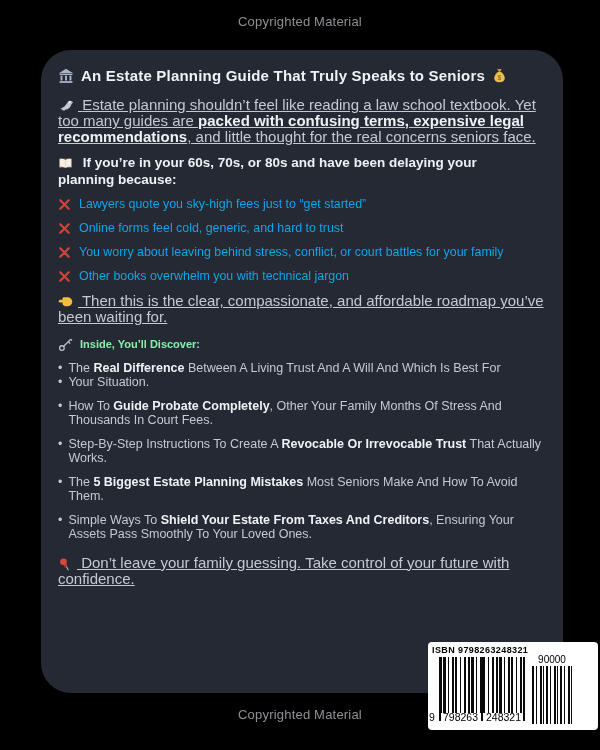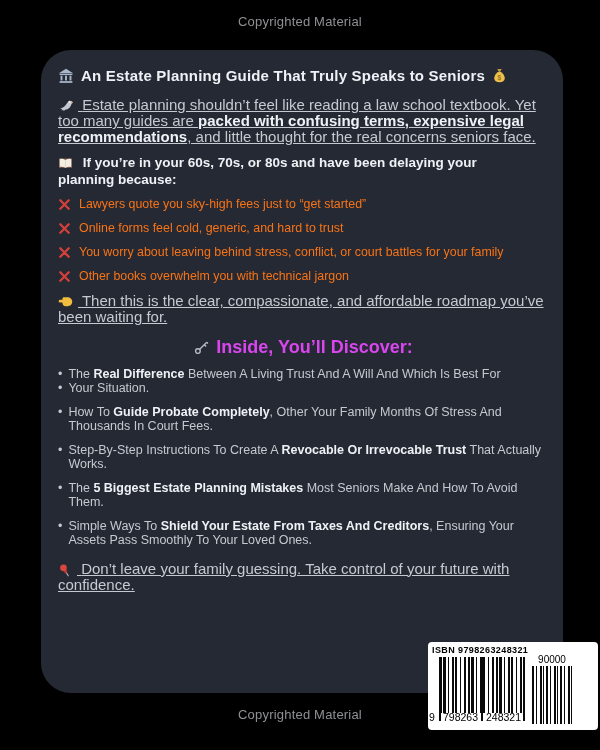--- a/index.html
+++ b/index.html
@@ -18,26 +18,26 @@
   h1.title{display:flex;align-items:center;gap:7px;margin:2px 0 13px;
            font-size:15px;font-weight:bold;color:#eef1f5;letter-spacing:.2px;}
   .body-p{margin:0 0 11px;font-size:15px;line-height:15.5px;color:#c5cad1;text-decoration:underline;}
   .body-p b{color:#eef1f5;}
   .body-p .icon{margin-right:5px;}
   h2.delay{margin:0 0 9px;font-size:13.5px;line-height:16.5px;font-weight:bold;color:#eef1f5;max-width:478px;}
   h2.delay .icon{margin-right:6px;}
 
   .xlist{margin:0 0 0;}
   .xitem{display:flex;align-items:flex-start;gap:8px;margin-bottom:9px;
-         font-size:12.4px;line-height:15px;color:#f97316;}
+         font-size:12.4px;line-height:15px;color:#0ea5e9;}
   .xitem .icon{margin-top:1px;}
 
   .promise{margin:8px 0 0;}
   h2.discover{display:flex;align-items:center;gap:7px;margin:12px 0 9px;
-              font-size:18px;font-weight:bold;color:#d946ef;justify-content:center;}
+              font-size:11px;font-weight:bold;color:#86efac;}
 
   .ditem{margin-bottom:9px;}
   .dline{display:flex;gap:6px;font-size:12.5px;line-height:14.5px;color:#c5cad1;}
   .dline .dot{flex-shrink:0;}
   .dline b{color:#eef1f5;}
   .closing{margin:13px 0 0;}
 
   .barcode-box{position:absolute;left:428px;top:642px;width:170px;height:88px;
                background:#fff;border-radius:4px;color:#000;}
   .isbn-line{position:absolute;top:3px;left:4px;width:96px;text-align:center;

